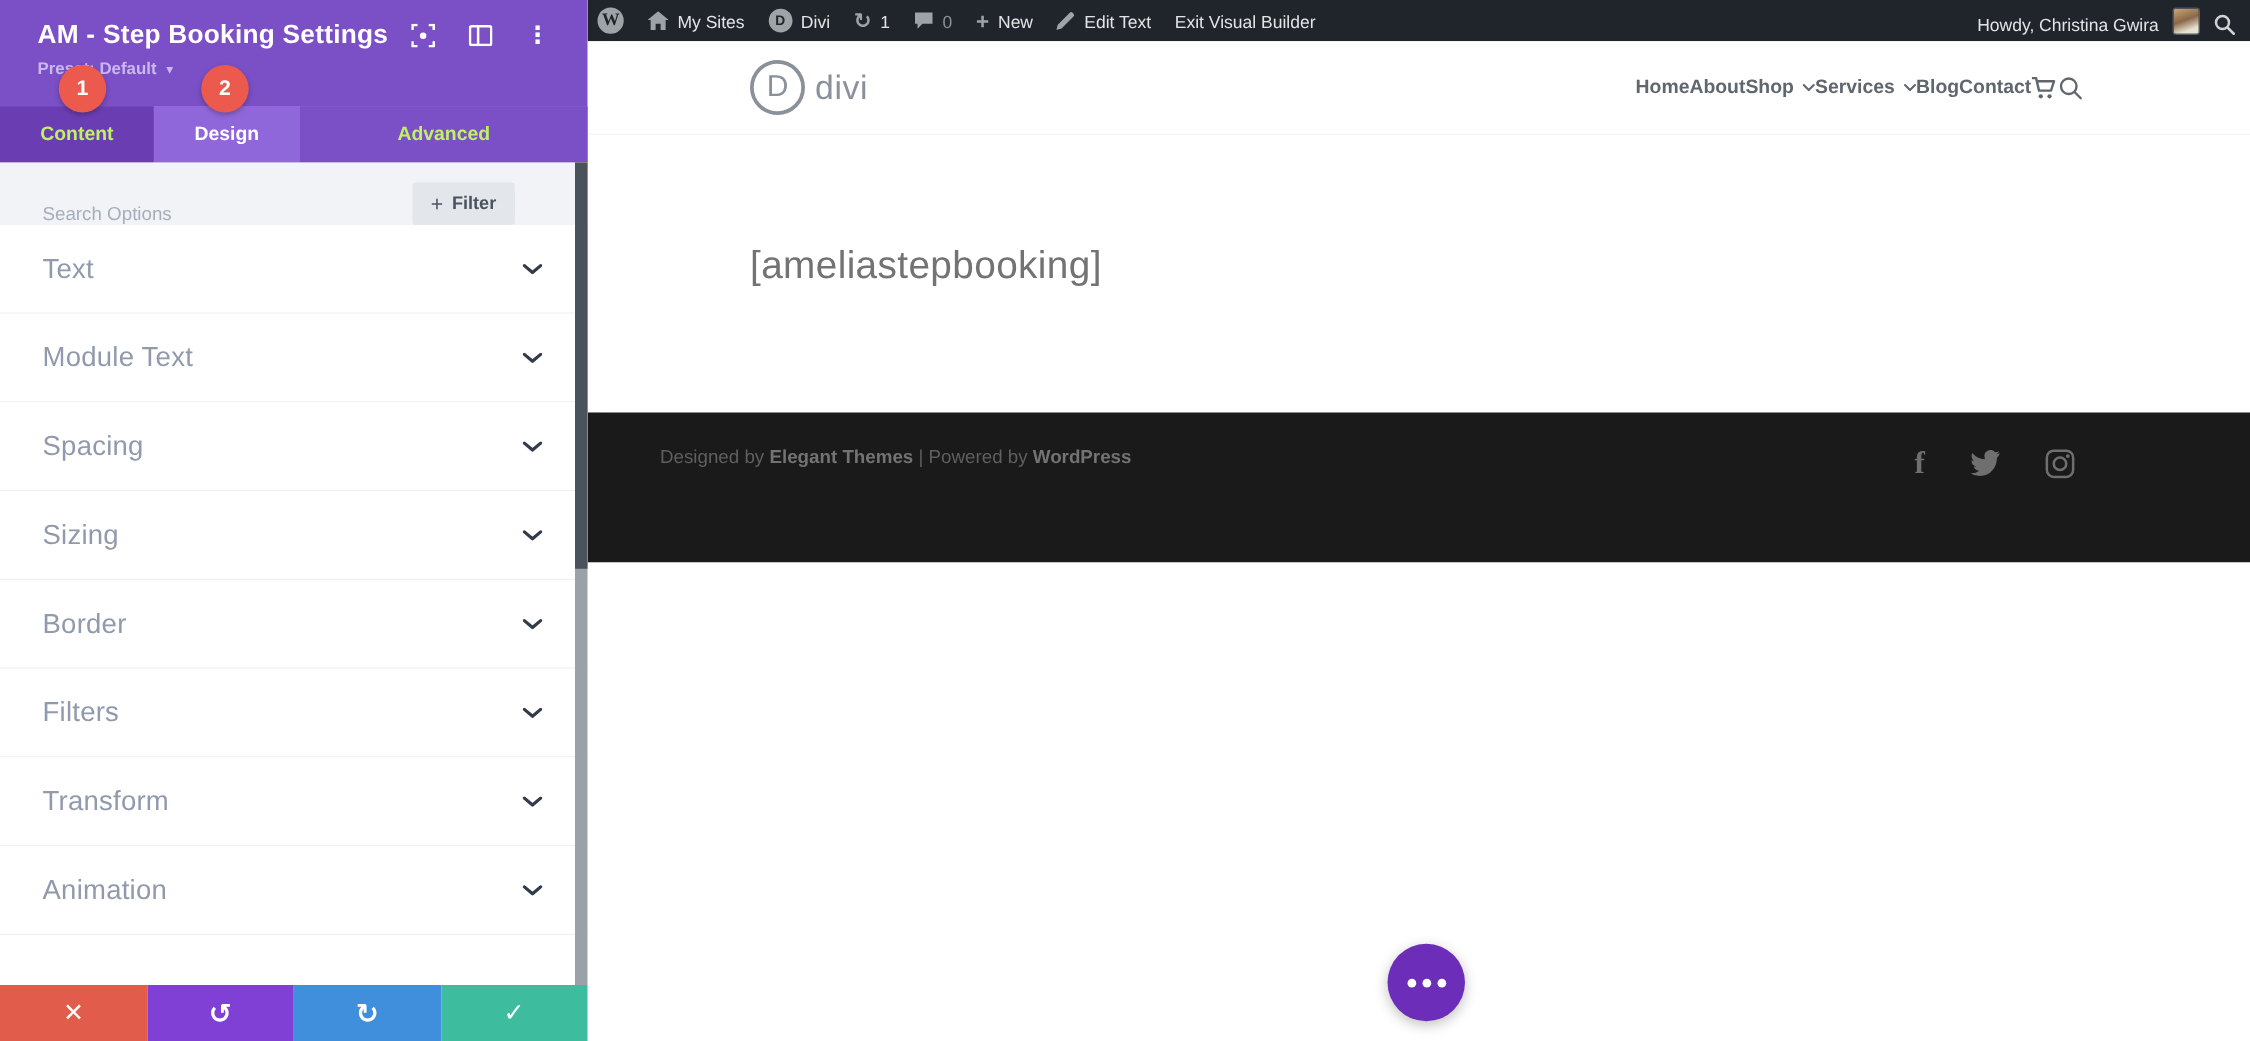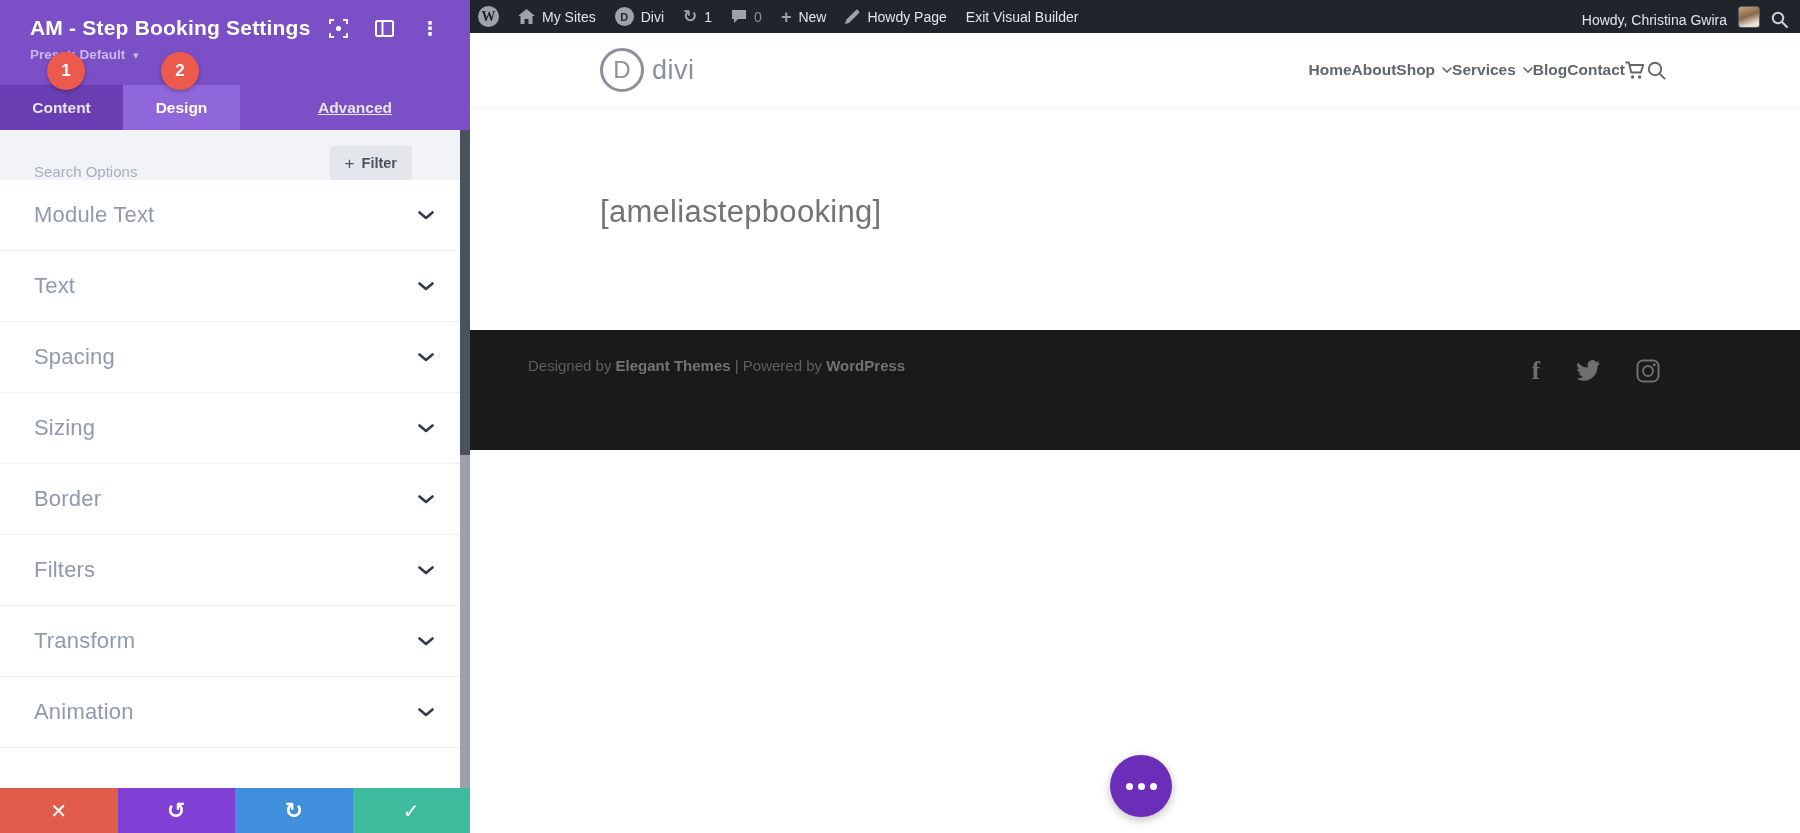--- a/index.html
+++ b/index.html
@@ -12,24 +12,24 @@
   .panel-header { position:absolute; top:0; left:0; width:470px; height:85px; background:#7b4fc5; padding:16px 22px 0 30px; }
   .panel-title-row { display:flex; align-items:center; }
   .panel-title { color:#fff; font-size:21px; font-weight:700; letter-spacing:.2px; flex:1; }
   .panel-hicons { display:flex; align-items:center; gap:26px; margin-right:8px; }
   .panel-hicons .hicon { width:20px; height:20px; display:flex; align-items:center; justify-content:center; cursor:pointer; }
   .kebab { color:#fff; font-size:19px; font-weight:700; line-height:1; }
   .preset-row { margin-top:7px; color:#cbb7f0; font-size:13.5px; font-weight:600; }
   .preset-caret { font-size:11px; margin-left:4px; }
 
   .tabs { position:absolute; top:85px; left:0; width:470px; height:45px; display:flex; background:#7b4fc5; }
-  .tab { display:flex; align-items:center; justify-content:center; color:#e5e5e5; font-size:15.5px; font-weight:700; cursor:pointer; }
+  .tab { display:flex; align-items:center; justify-content:center; color:#bef264; font-size:15.5px; font-weight:700; cursor:pointer; }
   .tab-content { width:123px; background:#6a3eb2; }
   .tab-design  { width:117px; background:#9067da; color:#fff; }
-  .tab-advanced{ flex:1; background:#7b4fc5;text-decoration:underline; }
+  .tab-advanced{ flex:1; background:#7b4fc5; }
 
   .step-badge { position:absolute; width:38px; height:38px; border-radius:50%; background:#ec5a4d; color:#fff;
     font-size:17px; font-weight:700; display:flex; align-items:center; justify-content:center; z-index:8;
     box-shadow:0 2px 4px rgba(0,0,0,.25); }
   .badge-1 { top:52px; left:47px; }
   .badge-2 { top:52px; left:161px; }
 
   .search-row { position:absolute; top:130px; left:0; width:470px; height:50px; background:#f2f3f6;
     display:flex; align-items:flex-end; padding:0 14px 0 34px; }
   .search-input { flex:1; border:none; outline:none; background:transparent; font-size:15px; color:#5a6270;
@@ -165,29 +165,29 @@
     <div class="search-row">
       <input class="search-input" type="text" placeholder="Search Options" style="">
       <div class="filter-btn">
         <span class="filter-plus">+</span>
         <span>Filter</span>
       </div>
     </div>
 
     <div class="sections">
       <div class="acc-row">
+        <span class="acc-label">Text</span>
+        <span>
+            <svg width="16" height="9" viewBox="0 0 16 9">
+              <polyline points="1.5,1.5 8,7 14.5,1.5" fill="none" stroke="#323b49" stroke-width="2.6" stroke-linecap="round" stroke-linejoin="round"></polyline>
+            </svg>
+          </span>
+      </div>
+      <div class="acc-row">
         <span class="acc-label">Module Text</span>
-        <span>
-            <svg width="16" height="9" viewBox="0 0 16 9">
-              <polyline points="1.5,1.5 8,7 14.5,1.5" fill="none" stroke="#323b49" stroke-width="2.6" stroke-linecap="round" stroke-linejoin="round"></polyline>
-            </svg>
-          </span>
-      </div>
-      <div class="acc-row">
-        <span class="acc-label">Text</span>
         <span>
             <svg width="16" height="9" viewBox="0 0 16 9">
               <polyline points="1.5,1.5 8,7 14.5,1.5" fill="none" stroke="#323b49" stroke-width="2.6" stroke-linecap="round" stroke-linejoin="round"></polyline>
             </svg>
           </span>
       </div>
       <div class="acc-row">
         <span class="acc-label">Spacing</span>
         <span>
             <svg width="16" height="9" viewBox="0 0 16 9">
@@ -291,21 +291,21 @@
         <span class="ab-item">
           <span class="plus-glyph">+</span>
           <span>New</span>
         </span>
         <span class="ab-item">
           <span>
               <svg width="15" height="15" viewBox="0 0 15 15">
                 <path d="M0 15 L1.2 10.8 L10.8 1.2 a1.6 1.6 0 0 1 2.3 0 l0.7 0.7 a1.6 1.6 0 0 1 0 2.3 L4.2 13.8 Z" fill="#9ea3a8"></path>
               </svg>
             </span>
-          <span>Howdy Page</span>
+          <span>Edit Text</span>
         </span>
         <span class="ab-item">
           <span>Exit Visual Builder</span>
         </span>
       </div>
       <div class="ab-right">
         <span>Howdy, Christina Gwira</span>
         <span class="avatar"></span>
         <span>
             <svg width="17" height="17" viewBox="0 0 17 17">

